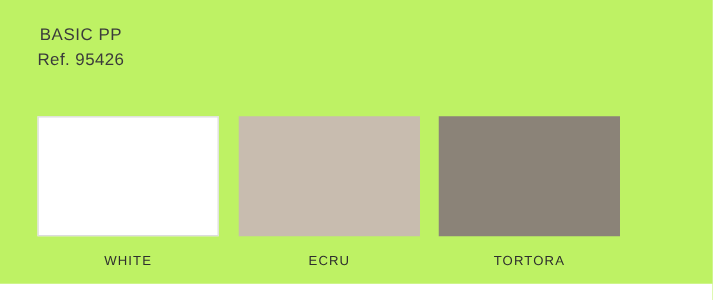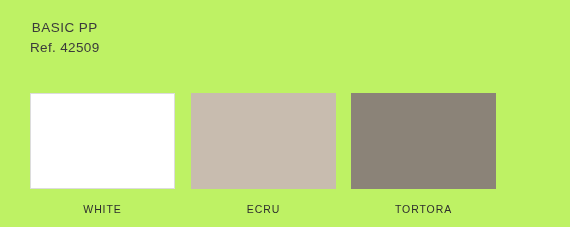--- a/index.html
+++ b/index.html
@@ -83,21 +83,21 @@
     white-space: nowrap;
   }
 </style>
 </head>
 <body style="background-color: rgb(255, 255, 255);">
 
 <div class="panel" style="background-color: #bef264; text-align: center;">
 
   <div class="heading">
     <div class="heading-title">BASIC PP</div>
-    <div class="heading-ref">Ref. 42509</div>
+    <div class="heading-ref">Ref. 95426</div>
   </div>
 
   <div class="swatch-row">
 
     <div class="swatch-cell c0">
       <div class="swatch-chip bordered" style="background-color: rgb(255, 255, 255); border-color: rgb(220, 220, 220);"></div>
       <div class="swatch-label">WHITE</div>
     </div>
 
     <div class="swatch-cell c1">

